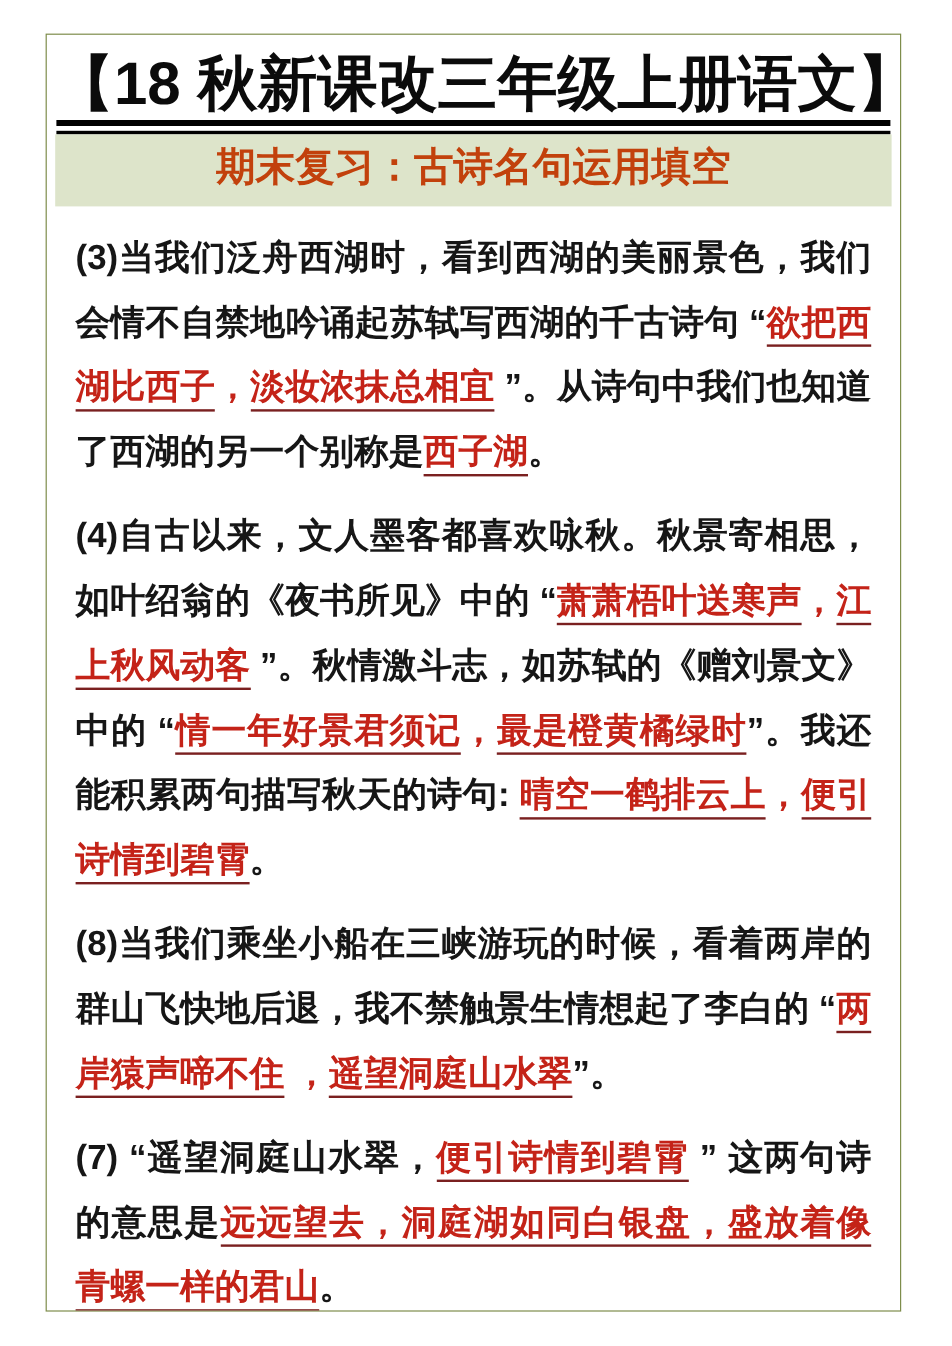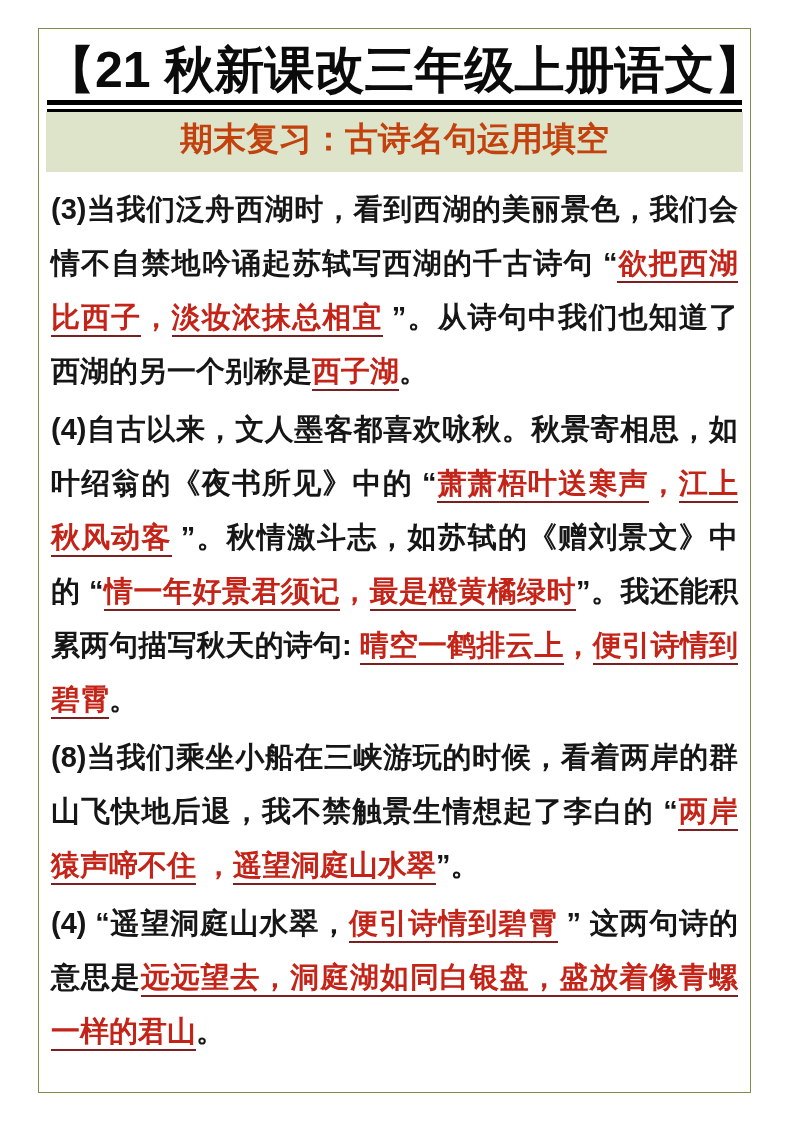--- a/index.html
+++ b/index.html
@@ -48,40 +48,40 @@
   }
   .content {
     margin: 10px 8px 0 8px;
     font-size: 29px;
     font-weight: bold;
     line-height: 54px;
     color: #161616;
     text-align: justify;
   }
   .content p {
-    margin: 4px;
+    margin: 16px;
     padding: 0;
   }
   .seg-text { color: #161616; }
   .seg-answer {
     color: #c42318;
     border-bottom: 2px solid #7a2020;
     padding-bottom: 2px;
   }
   .seg-answer-plain { color: #c42318; }
 </style>
 </head>
 <body>
 
 <div class="sheet">
-  <div class="doc-title">【21 秋新课改三年级上册语文】</div>
+  <div class="doc-title">【18 秋新课改三年级上册语文】</div>
 
   <div class="double-rule"></div>
 
   <div class="banner">期末复习：古诗名句运用填空</div>
 
   <div class="content" id="content">
       <p><span class="seg-text">(3)当我们泛舟西湖时，看到西湖的美丽景色，我们会情不自禁地吟诵起苏轼写西湖的千古诗句 “</span><span class="seg-answer">欲把西湖比西子</span><span class="seg-answer-plain">，</span><span class="seg-answer">淡妆浓抹总相宜</span><span class="seg-text"> ”。从诗句中我们也知道了西湖的另一个别称是</span><span class="seg-answer">西子湖</span><span class="seg-text">。</span></p>
       <p><span class="seg-text">(4)自古以来，文人墨客都喜欢咏秋。秋景寄相思，如叶绍翁的《夜书所见》中的 “</span><span class="seg-answer">萧萧梧叶送寒声</span><span class="seg-answer-plain">，</span><span class="seg-answer">江上秋风动客</span><span class="seg-text"> ”。秋情激斗志，如苏轼的《赠刘景文》中的 “</span><span class="seg-answer">情一年好景君须记</span><span class="seg-answer-plain">，</span><span class="seg-answer">最是橙黄橘绿时</span><span class="seg-text">”。我还能积累两句描写秋天的诗句: </span><span class="seg-answer">晴空一鹤排云上</span><span class="seg-answer-plain">，</span><span class="seg-answer">便引诗情到碧霄</span><span class="seg-text">。</span></p>
       <p><span class="seg-text">(8)当我们乘坐小船在三峡游玩的时候，看着两岸的群山飞快地后退，我不禁触景生情想起了李白的 “</span><span class="seg-answer">两岸猿声啼不住</span><span class="seg-answer-plain"> ，</span><span class="seg-answer">遥望洞庭山水翠</span><span class="seg-text">”。</span></p>
-      <p><span class="seg-text">(4) “遥望洞庭山水翠，</span><span class="seg-answer">便引诗情到碧霄</span><span class="seg-text"> ” 这两句诗的意思是</span><span class="seg-answer">远远望去，洞庭湖如同白银盘，盛放着像青螺一样的君山</span><span class="seg-text">。</span></p>
+      <p><span class="seg-text">(7) “遥望洞庭山水翠，</span><span class="seg-answer">便引诗情到碧霄</span><span class="seg-text"> ” 这两句诗的意思是</span><span class="seg-answer">远远望去，洞庭湖如同白银盘，盛放着像青螺一样的君山</span><span class="seg-text">。</span></p>
     </div>
 </div>
 
 </body></html>

